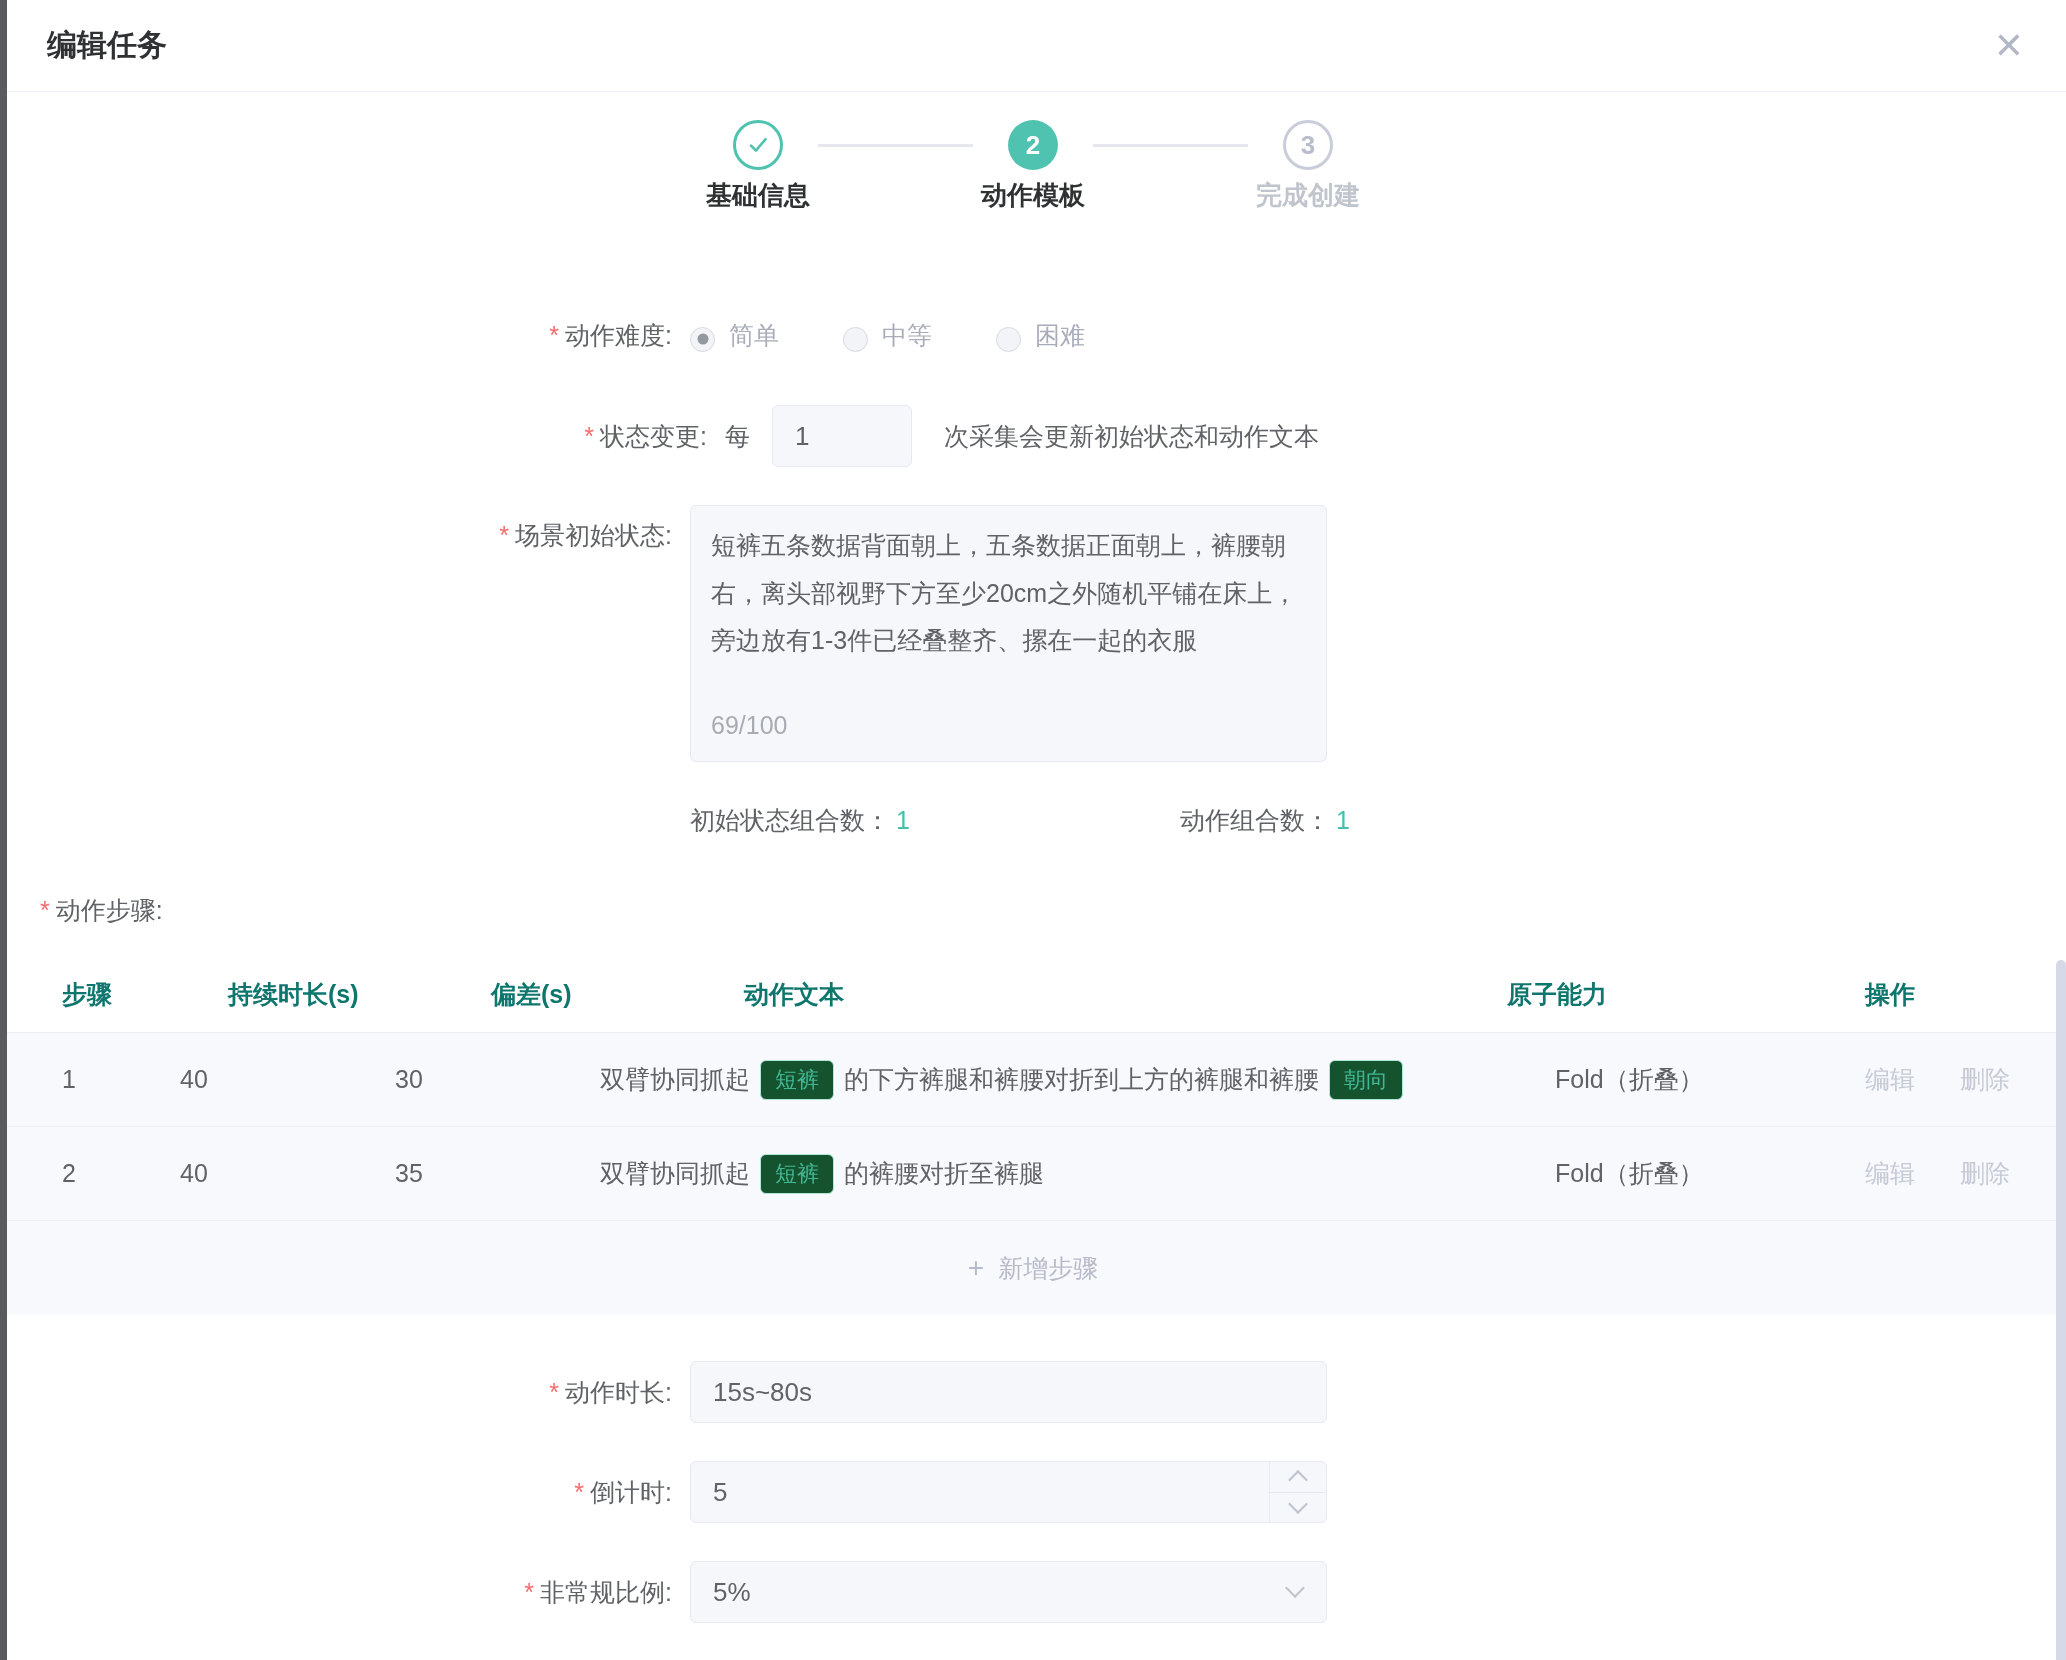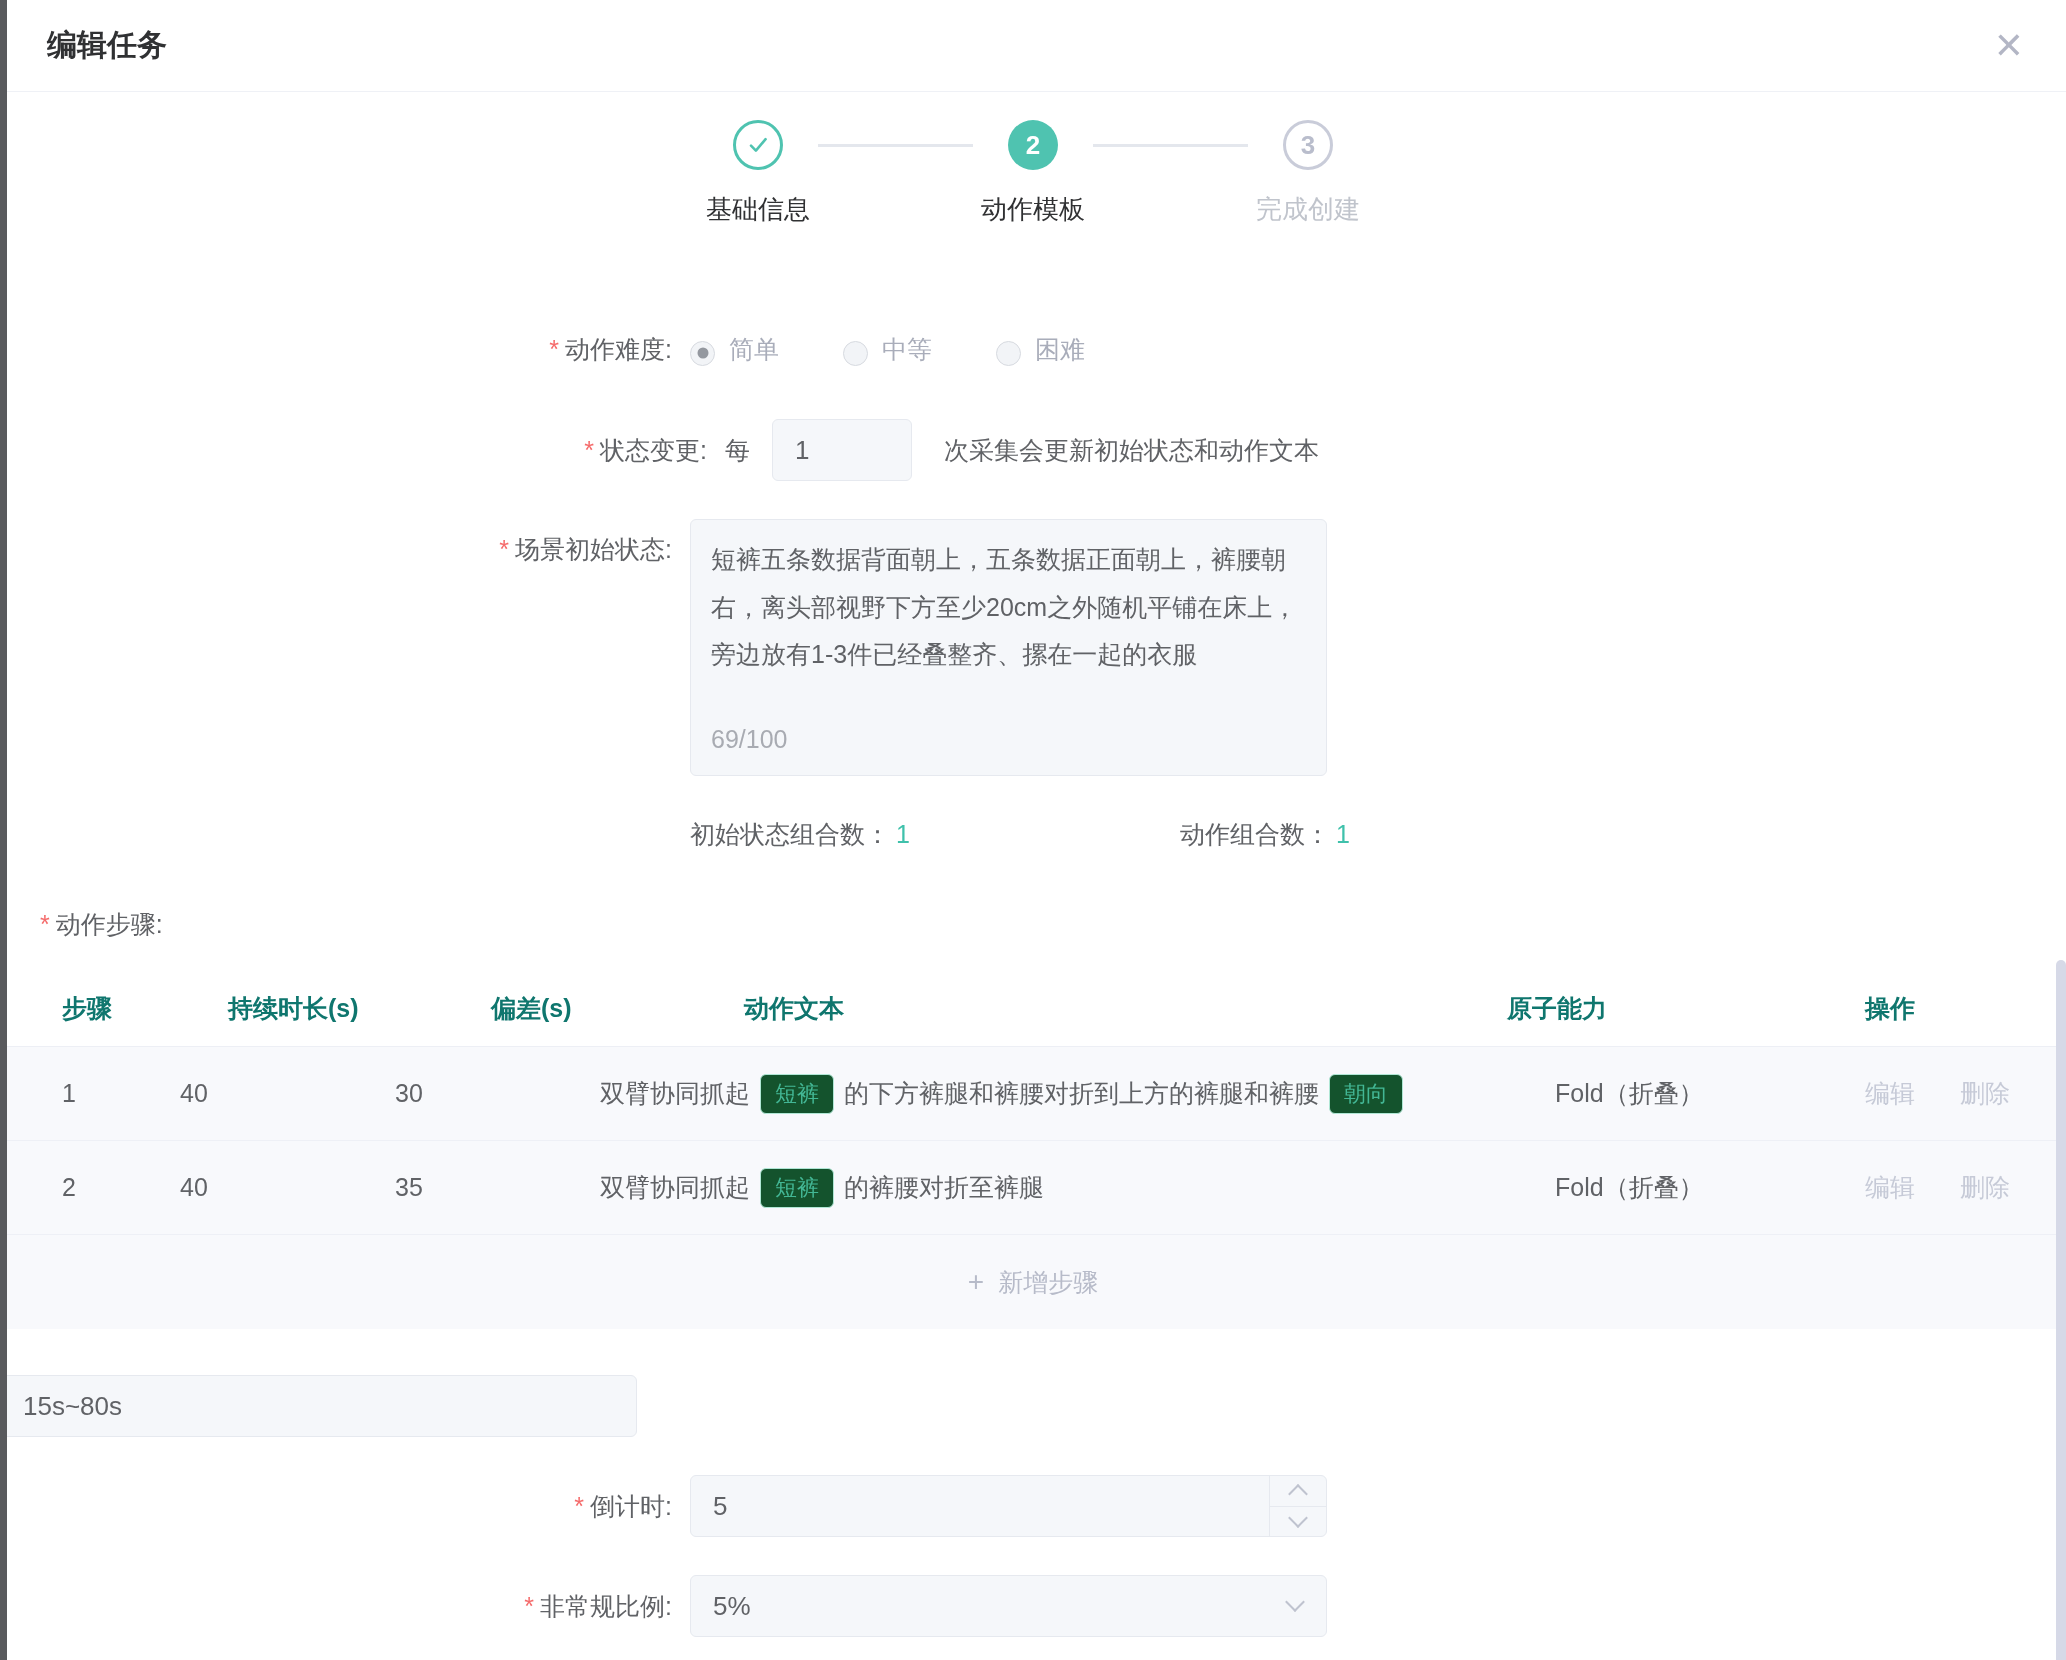--- a/index.html
+++ b/index.html
@@ -16,21 +16,21 @@
   .dlg-title { font-size:30px; font-weight:bold; color:#303133; }
   .dlg-close { font-size:36px; color:#b3b6c5; cursor:pointer; line-height:1; font-weight:300; }
 
   
   .stepper { margin-top:28px; margin-bottom:104px; display:flex; justify-content:center; align-items:flex-start; }
   .step { width:120px; display:flex; flex-direction:column; align-items:center; }
   .step-circle { width:50px; height:50px; border-radius:50%; display:flex; align-items:center; justify-content:center; font-size:26px; font-weight:bold; background:#fff; }
   .step.done .step-circle { border:3px solid #4fc3b0; color:#4fc3b0; }
   .step.active .step-circle { background:#4fc3b0; color:#fff; border:none; }
   .step.pending .step-circle { border:3px solid #c9ccd9; color:#b9bdcc; }
-  .step-label { margin-top:22px; font-size:26px; font-weight:normal; color:#303133; white-space:nowrap; }
+  .step-label { margin-top:8px; font-size:26px; font-weight:bold; color:#303133; white-space:nowrap; }
   .step.pending .step-label { color:#c0c4cc; }
   .connector { width:155px; height:3px; background:#e4e7ed; margin-top:24px; }
   .check-svg { width:28px; height:28px; }
 
   
   .form-row { display:flex; align-items:center; }
   .form-label { flex:0 0 690px; text-align:right; padding-right:18px; white-space:nowrap; color:#606266; font-size:25px; }
   .req { color:#f56c6c; margin-right:6px; }
   .row-radio { height:36px; margin-bottom:52px; }
   .row-state { height:62px; margin-bottom:38px;margin-left:35px; }
@@ -213,20 +213,21 @@
   </div>
 
   <div class="add-row">
     <span class="add-plus">+</span>
     <span>新增步骤</span>
   </div>
 </div>
 
 <div class="bottom-form">
   <div class="form-row row-bottom">
+    <div class="form-label"><span class="req">*</span><span>动作时长:</span></div>
     <div class="dis-input w-long">15s~80s</div>
   </div>
 
   <div class="form-row row-bottom">
     <div class="form-label"><span class="req">*</span><span>倒计时:</span></div>
     <div class="dis-input w-long">
       <span>5</span>
       <div class="spinner">
         <div class="spin-btn up">
             <span class="chev up"></span>

